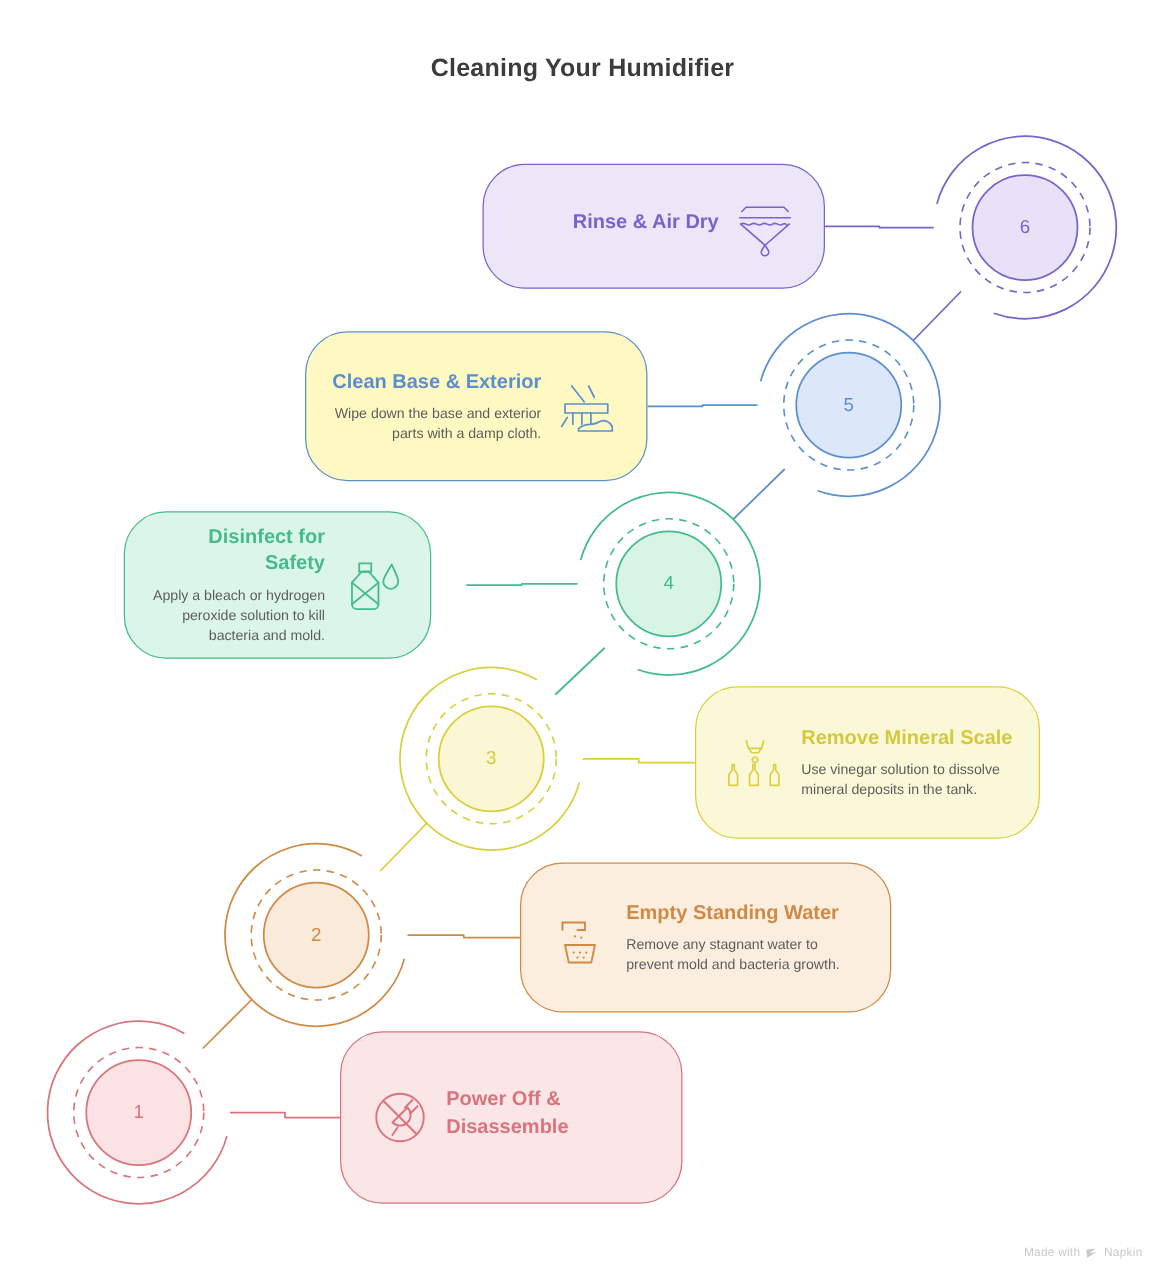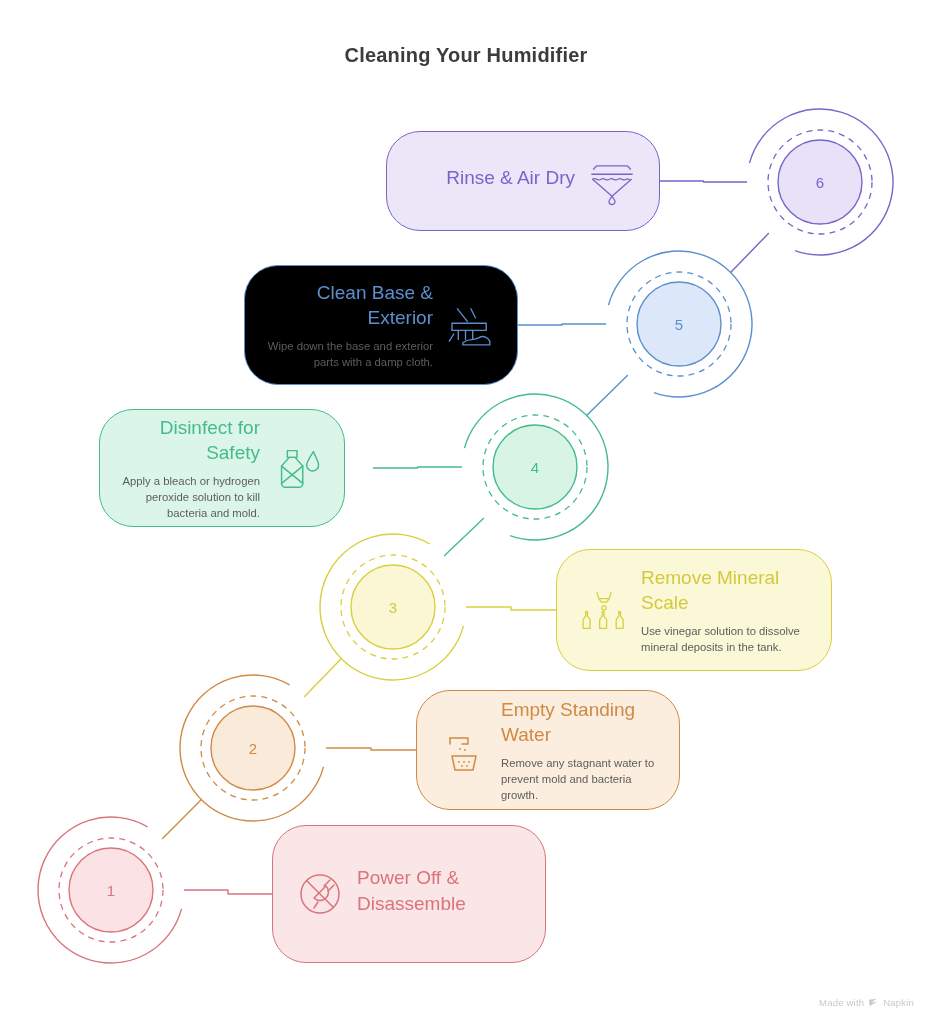--- a/index.html
+++ b/index.html
@@ -53,22 +53,22 @@
     display: flex;
     align-items: center;
     gap: 10px;
     width: 100%;
   }
   .card-text {
     flex: 1 1 auto;
     min-width: 0;
   }
   .card-title {
-    font-size: 19px;
-    font-weight: normal;
+    font-size: 16px;
+    font-weight: bold;
     line-height: 1.32;
     margin-bottom: 7px;
   }
   .card-desc {
     font-size: 11.3px;
     line-height: 1.42;
     color: #5d5d5d;
   }
   .card-icon {
     flex: 0 0 auto;
@@ -165,21 +165,21 @@
         <path d="M20 30 a8 8 0 0 0 12 -12 Z" stroke="#d9737c" fill="none" stroke-width="1.5" stroke-linecap="round" stroke-linejoin="round"></path>
         <path d="M30 18 L36 12 M34 23 L40 17" stroke="#d9737c" fill="none" stroke-width="1.5" stroke-linecap="round" stroke-linejoin="round"></path>
         <path d="M24 34 L20 40" stroke="#d9737c" fill="none" stroke-width="1.5" stroke-linecap="round" stroke-linejoin="round"></path>
       </svg>
           </div>
           <div class="card-text">
             <div class="card-title" style="color: rgb(217, 115, 124);">Power Off &amp; Disassemble</div>
           </div>
         </div>
       </div>
-      <div class="card align-left" style="left: 416px; top: 690px; width: 264px; height: 120px; background: rgb(251, 238, 222); border-color: rgb(207, 138, 69);">
+      <div class="card align-left" style="left: 416px; top: 690px; width: 297px; height: 120px; background: rgb(251, 238, 222); border-color: rgb(207, 138, 69);">
         <div class="card-inner">
           <div class="card-icon">
             <svg width="52" height="52" viewBox="0 0 52 52">
         <path d="M12 14 L30 14 L30 20 L24 20" stroke="#cf8a45" fill="none" stroke-width="1.5" stroke-linecap="round" stroke-linejoin="round"></path>
         <path d="M12 14 L12 20" stroke="#cf8a45" fill="none" stroke-width="1.5" stroke-linecap="round" stroke-linejoin="round"></path>
         <path d="M14 32 L38 32 L35 46 L17 46 Z" stroke="#cf8a45" fill="none" stroke-width="1.5" stroke-linecap="round" stroke-linejoin="round"></path>
         <circle cx="22" cy="25" r="0.9" fill="#cf8a45" stroke="none"></circle>
         <circle cx="27" cy="26" r="0.9" fill="#cf8a45" stroke="none"></circle>
         <circle cx="21" cy="38" r="0.9" fill="#cf8a45" stroke="none"></circle>
         <circle cx="26" cy="38" r="0.9" fill="#cf8a45" stroke="none"></circle>
@@ -221,21 +221,21 @@
           <div class="card-icon">
             <svg width="56" height="52" viewBox="0 0 56 52">
         <path d="M18 8 L28 8 L28 15 L18 15 Z" stroke="#44bb8d" fill="none" stroke-width="1.5" stroke-linecap="round" stroke-linejoin="round"></path>
         <path d="M20 15 L12 24 L12 42 a4 4 0 0 0 4 4 L30 46 a4 4 0 0 0 4 -4 L34 24 L26 15 Z" stroke="#44bb8d" fill="none" stroke-width="1.5" stroke-linecap="round" stroke-linejoin="round"></path>
         <path d="M12 24 L34 42 M34 24 L12 42" stroke="#44bb8d" fill="none" stroke-width="1.5" stroke-linecap="round" stroke-linejoin="round"></path>
         <path d="M45 9 C40 17 38 20 38 23 a6.2 6.2 0 0 0 12.4 0 c0 -3 -2 -6 -5.4 -14 Z" stroke="#44bb8d" fill="none" stroke-width="1.5" stroke-linecap="round" stroke-linejoin="round"></path>
       </svg>
           </div>
         </div>
       </div>
-      <div class="card align-right" style="left: 244px; top: 265px; width: 274px; height: 120px; background: #000000; border-color: rgb(91, 143, 206);">
+      <div class="card align-right" style="left: 244px; top: 265px; width: 274px; height: 120px; background: #fef9c3; border-color: rgb(91, 143, 206);">
         <div class="card-inner">
           <div class="card-text">
             <div class="card-title" style="color: rgb(91, 143, 206);">Clean Base &amp; Exterior</div>
             <div class="card-desc">Wipe down the base and exterior parts with a damp cloth.</div>
           </div>
           <div class="card-icon">
             <svg width="60" height="52" viewBox="0 0 60 52">
         <path d="M16 8 L27 22 M31 8 L36 18" stroke="#5b8fce" fill="none" stroke-width="1.5" stroke-linecap="round" stroke-linejoin="round"></path>
         <path d="M10 24 L48 24 L48 32 L10 32 Z" stroke="#5b8fce" fill="none" stroke-width="1.5" stroke-linecap="round" stroke-linejoin="round"></path>
         <path d="M17 32 L17 42 M25 32 L25 42 M33 32 L33 42" stroke="#5b8fce" fill="none" stroke-width="1.5" stroke-linecap="round" stroke-linejoin="round"></path>

